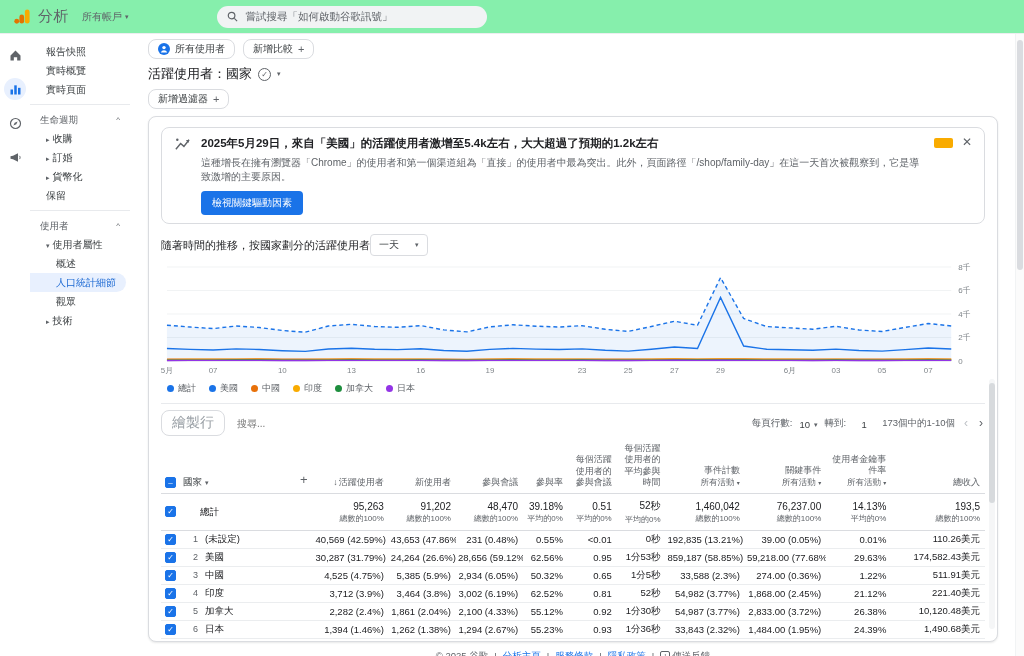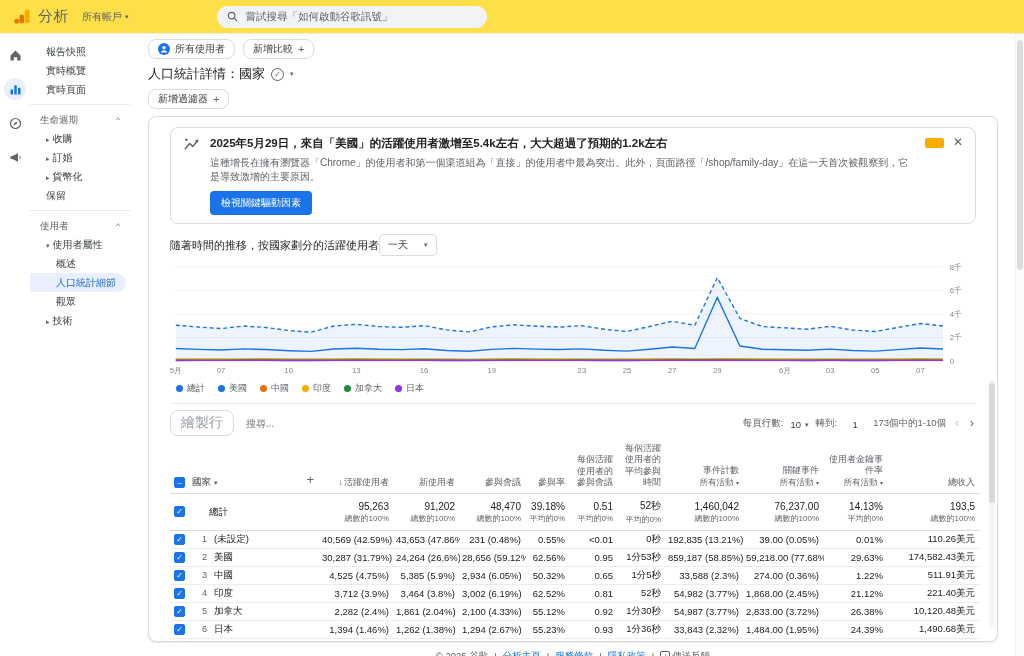--- a/index.html
+++ b/index.html
@@ -1,21 +1,21 @@
 <!DOCTYPE html>
 <html><head>
 <meta charset="utf-8">
 <style>
   * { box-sizing: border-box; margin: 0; padding: 0; }
   html,body { width:1024px; height:656px; overflow:hidden; background:#fff;
     font-family:"Liberation Sans","DejaVu Sans",sans-serif; color:#202124; }
 
   
   .topbar { height:34px; display:flex; align-items:center; padding:8px 14px; gap:18px;
-    border-bottom:1px solid #eceef0; position:relative; z-index:5; background:#fde047; }
+    border-bottom:1px solid #eceef0; position:relative; z-index:5; background:#86efac; }
   .logo-area { display:flex; align-items:center; gap:7px; }
   .logo-text { font-size:15px; color:#5f6368; letter-spacing:.5px; }
   .account { display:flex; align-items:center; gap:3px; font-size:10px; color:#5f6368; cursor:pointer; margin-left:6px; }
   .caret { font-size:7px; color:#5f6368; }
   .search { margin-left:70px; width:270px; height:22px; background:#f1f3f4; border-radius:11px;
     display:flex; align-items:center; gap:8px; padding:0 10px; font-size:10.5px; color:#5f6368; cursor:text; }
 
   
   .app-body { display:flex; height:622px; }
   .rail { width:30px; display:flex; flex-direction:column; align-items:center; padding-top:10px; gap:12px; }
@@ -36,21 +36,21 @@
   main { flex:1; padding:5px 26px 0 18px; position:relative; overflow:hidden; }
   .chips-row { display:flex; align-items:flex-end; gap:8px; }
   .chip { border:1px solid #dadce0; border-radius:8px; padding:2px 9px; font-size:10px; color:#3c4043;
     display:inline-flex; align-items:center; gap:5px; cursor:pointer; background:#fff; }
   .chip .plus { color:#5f6368; font-size:11px; }
   .title-row { margin-top:6px; display:flex; align-items:center; gap:6px; font-size:13px; color:#202124; }
   .check-circle { width:13px; height:13px; border:1px solid #5f6368; border-radius:50%; font-size:8px;
     display:flex; align-items:center; justify-content:center; color:#5f6368; }
   .filter-row { margin-top:5px; }
 
-  .card { margin-top:7px; border:1px solid #dadce0; border-radius:8px; padding:10px 21px;
+  .card { margin-top:7px; border:1px solid #dadce0; border-radius:8px; padding:10px 12px;
     height:526px; overflow:hidden; box-shadow:0 1px 2px rgba(60,64,67,.12); background:#fff; position:relative; }
 
   
   .insight { border:1px solid #dadce0; border-radius:8px; padding:8px 12px; display:flex; gap:10px; }
   .insight-content { flex:1; }
   .insight-head { font-size:11.5px; font-weight:bold; color:#202124; }
   .insight-body { font-size:10px; color:#5f6368; margin-top:5px; }
   .insight-cta { margin-top:7px; display:inline-block; background:#1a73e8; color:#fff; font-size:10px;
     padding:5px 11px; border-radius:4px; cursor:pointer; }
   .insight-right { display:flex; gap:9px; align-items:flex-start; }
@@ -199,21 +199,21 @@
         </svg>
         <span>所有使用者</span>
       </span>
       <span class="chip">
         <span>新增比較</span>
         <span class="plus">+</span>
       </span>
     </div>
 
     <div class="title-row">
-      <span>人口統計詳情：國家</span>
+      <span>活躍使用者：國家</span>
       <span class="check-circle">✓</span>
       <span class="caret">▾</span>
     </div>
 
     <div class="filter-row">
       <span class="chip">
         <span>新增過濾器</span>
         <span class="plus">+</span>
       </span>
     </div>

